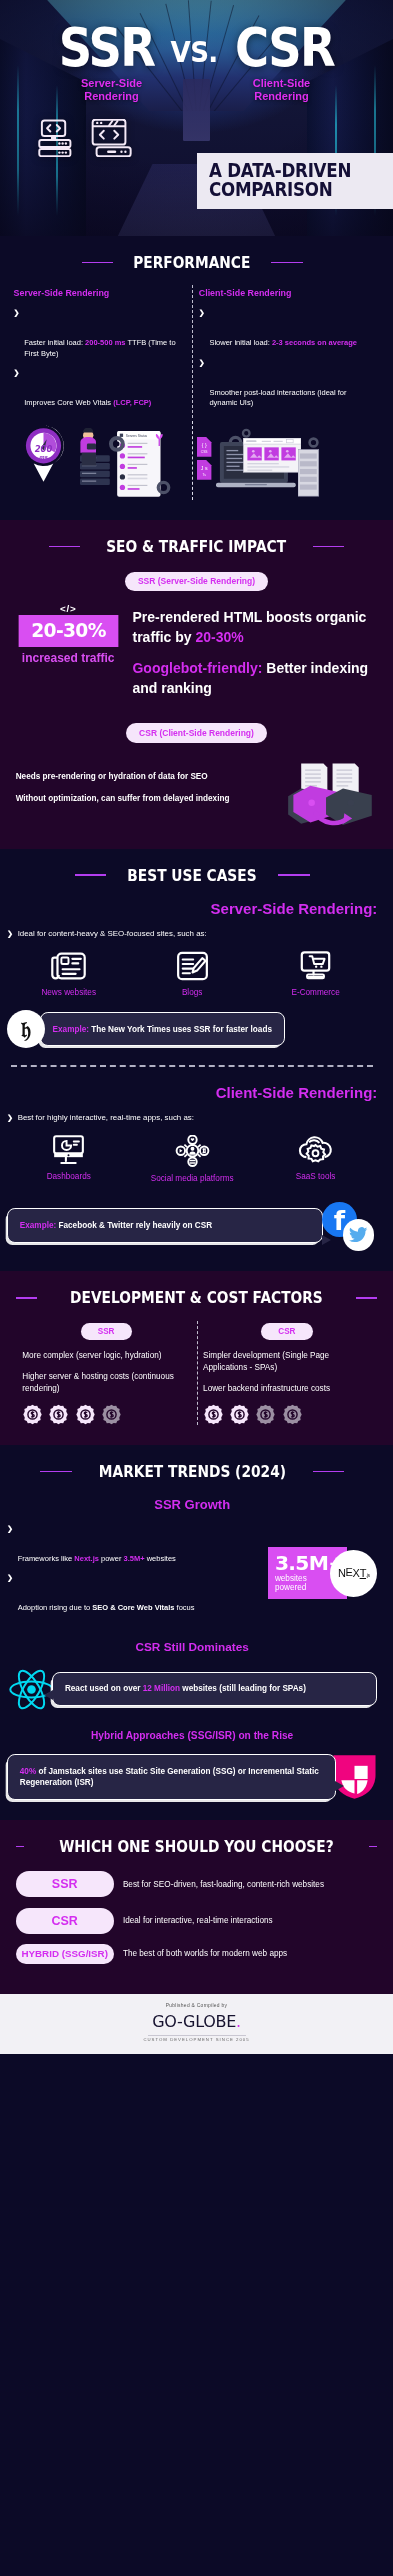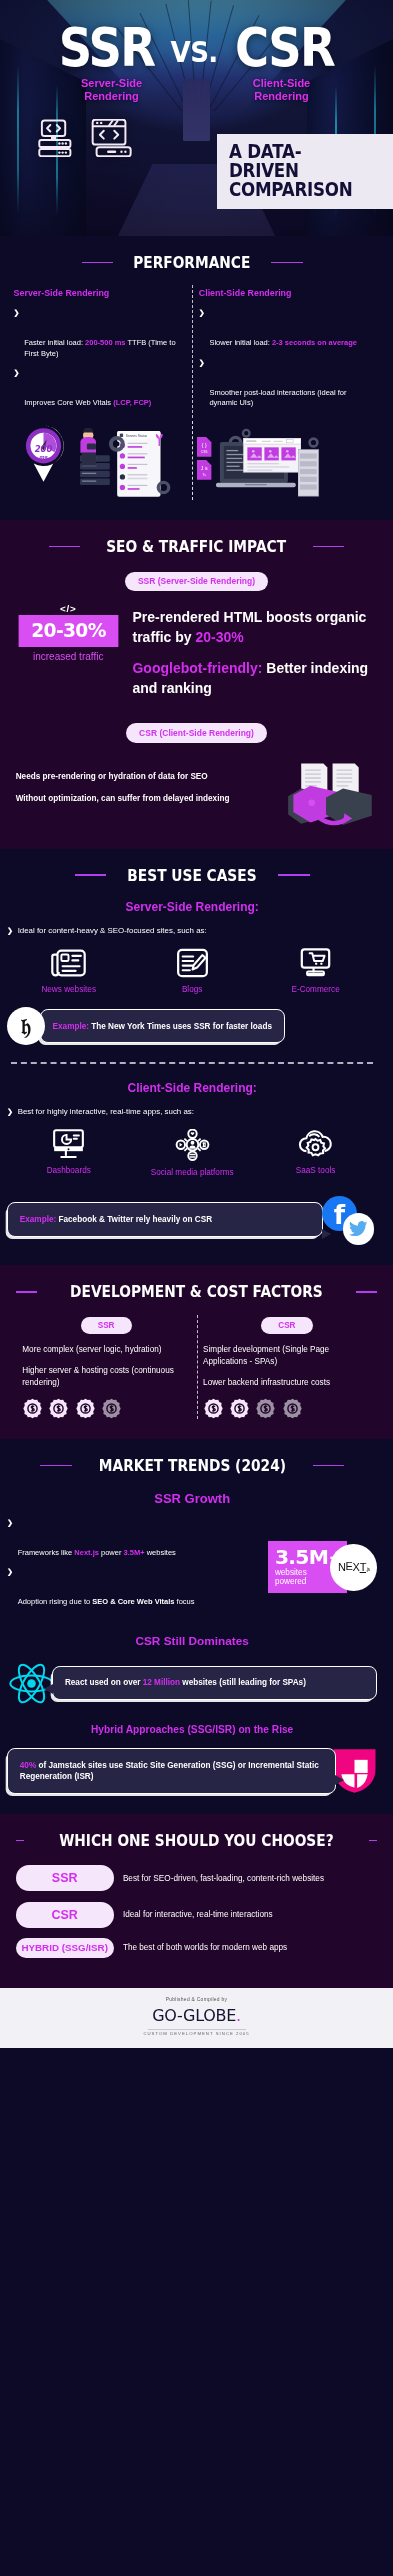--- a/index.html
+++ b/index.html
@@ -85,21 +85,21 @@
   .subtitle {
     color:#e02ef0; font-weight:bold; font-size:11px; line-height:1.15;
     text-align:center; width:98px;
     text-shadow:0 0.7px 3.9px rgba(0,0,0,.6);
   }
   .hero-icons { display:flex; gap:17px; margin-top:17px; padding-left:38px; }
   .hero-icons svg { filter:drop-shadow(0 1.3px 3.9px rgba(0,0,0,.55)); }
 
   .datadriven {
     position:absolute; right:0; bottom:27.5px; z-index:5;
-    background:#ece9f2; padding:7.9px 10.5px 9.2px 11.8px; width:176px;
+    background:#ece9f2; padding:7.9px 10.5px 9.2px 11.8px; width:196px;
   }
   .datadriven div {
     font-family:"DejaVu Sans", sans-serif;
     font-weight:bold; font-size:19px; line-height:1.0; color:#140f36;
     letter-spacing:-0.3px; transform:scaleX(.88); transform-origin:left center;
   }
 
   
   .sec { padding:17px 15.7px 19.7px; }
   .sec.dark { background:#0c0a27;padding-left:7px; }
@@ -138,29 +138,29 @@
   .center { text-align:center; }
 
   .seo-row { display:flex; gap:11.8px; align-items:flex-start; margin-top:11.8px; }
   .statbox { width:105px; flex:0 0 auto; text-align:center; position:relative; }
   .statbox .code { color:#fff; font-size:9.8px; font-weight:bold; margin-bottom:1.3px; letter-spacing:0.7px; }
   .statbox .big {
     background:#d94ef2; color:#fff; font-family:"DejaVu Sans", sans-serif;
     font-weight:bold; font-size:19.7px; padding:3.9px 2.6px 5.2px; letter-spacing:-0.7px;
     transform:scaleX(.95);
   }
-  .statbox .cap { color:#d94ef2; font-size:10px; margin-top:3.9px; }
+  .statbox .cap { color:#d94ef2; font-size:12px; margin-top:3.9px;font-weight:bold; }
   .seo-text { flex:1; padding-top:3.9px; }
   .seo-text p { font-size:14px; line-height:1.45; font-weight:bold; margin-bottom:10.5px; }
 
   .csr-block { display:flex; align-items:center; gap:9.2px; margin-top:14.4px; }
   .csr-block .txt p { font-size:8.2px; line-height:1.45; font-weight:bold; margin-bottom:10.5px; }
 
   
-  .midhead { text-align:center; color:#d42ef0; font-weight:bold; font-size:12px; margin-bottom:11.8px; }
+  .midhead { text-align:right; color:#d42ef0; font-weight:bold; font-size:15px; margin-bottom:11.8px; }
   .lead { display:flex; gap:4.6px; margin-bottom:13px; }
   .lead .chev { font-size:7.2px; font-weight:bold; }
   .lead .t { font-size:7.9px; }
   .icons3 { display:flex; justify-content:space-around; text-align:center; margin-bottom:6.6px; }
   .icons3 .it { width:98px; }
   .icons3 .lbl { color:#d42ef0; font-size:8.2px; margin-top:5.2px; }
 
   .example {
     display:flex; align-items:center; gap:0; margin-top:13px;
   }

